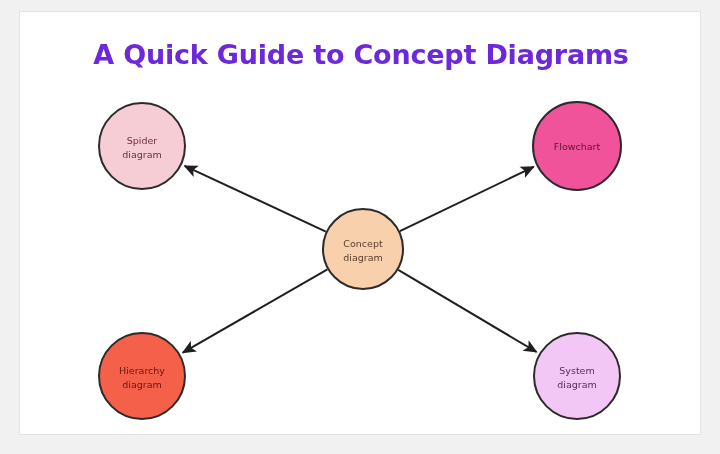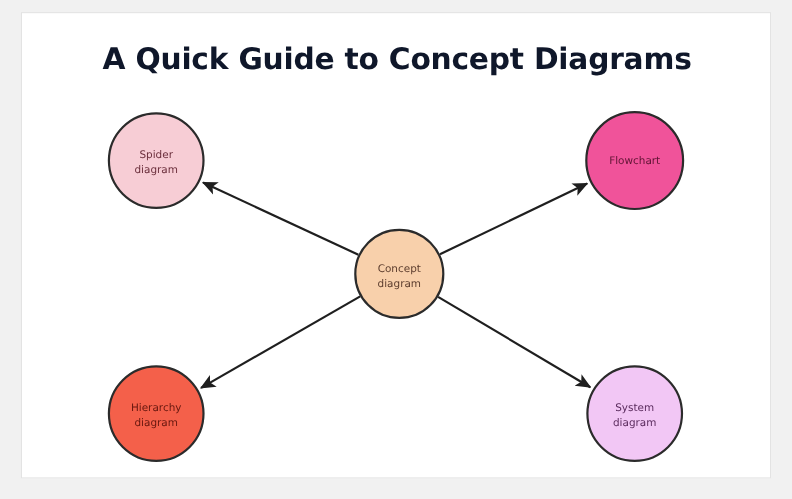--- a/index.html
+++ b/index.html
@@ -28,21 +28,21 @@
   }
   #title {
     position: absolute;
     left: 0;
     top: 27px;
     width: 682px;
     text-align: center;
     font-size: 27px;
     font-weight: 600;
     letter-spacing: -0.2px;
-    color: #0f172a;
+    color: #6d28d9;
     white-space: nowrap;
   }
   #graph {
     position: absolute;
     left: 0;
     top: 0;
     width: 682px;
     height: 424px;
   }
   .node-label {

